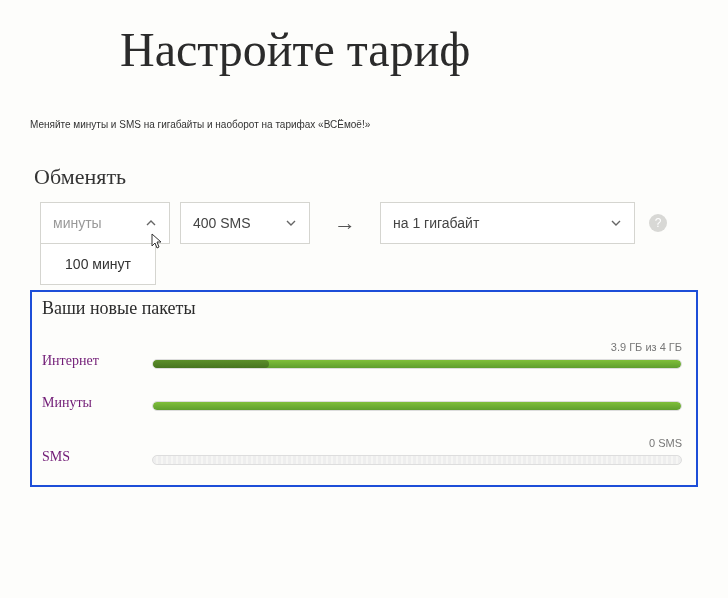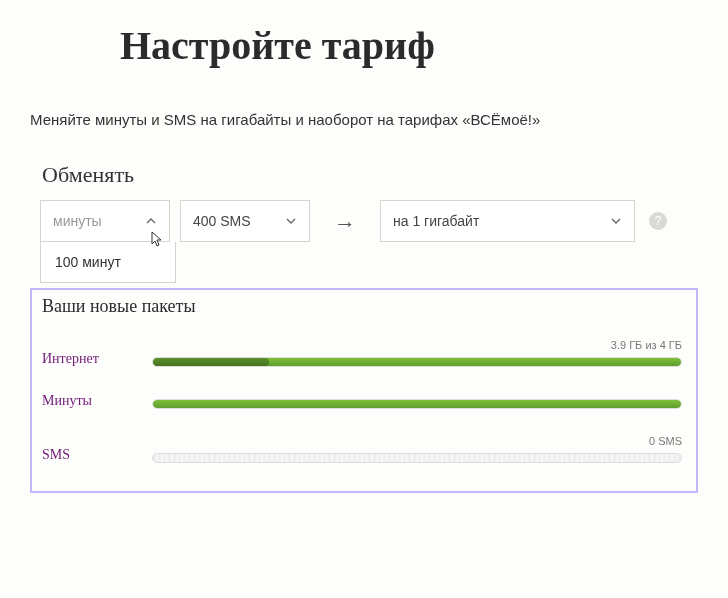--- a/index.html
+++ b/index.html
@@ -6,37 +6,37 @@
   body {
     font-family: Georgia, 'Times New Roman', serif;
     background: #fdfdfb;
     color: #2a2a2a;
     width: 728px;
     height: 598px;
     padding: 22px 30px 10px 30px;
   }
   h1 {
     font-family: Georgia, serif;
-    font-weight: 700;
-    font-size: 40px;
+    font-weight: 400;
+    font-size: 48px;
     margin-left: 90px;
     margin-bottom: 42px;
     color: #2b2b2b;
   }
   .desc {
     font-family: Arial, sans-serif;
-    font-size: 15px;
+    font-size: 10px;
     color: #333;
     margin-bottom: 34px;
   }
   .section-title {
     font-family: Georgia, serif;
     font-size: 22px;
     color: #333;
-    margin-left: 12px;
+    margin-left: 4px;
     margin-bottom: 12px;
   }
   .exchange-row {
     display: flex;
     align-items: center;
     gap: 10px;
     margin-left: 10px;
     position: relative;
   }
   .select-box {
@@ -75,42 +75,43 @@
     justify-content: center;
     color: #fff;
     font-size: 12px;
     font-family: Arial, sans-serif;
     margin-left: 4px;
   }
   .dropdown-open {
     position: absolute;
     top: 42px;
     left: 0;
-    width: 136px;
+    width: 116px;
     background: #fff;
     border: 1px solid #d5d5d0;
     border-top: none;
     padding: 12px 14px;
     font-family: Arial, sans-serif;
     font-size: 14px;
     color: #333;
     z-index: 10;
+    text-align: center;
   }
   .cursor {
     position: absolute;
     top: 30px;
     left: 108px;
     font-size: 16px;
     z-index: 20;
     pointer-events: none;
   }
   .packages-box {
-    border: 2px solid #c4b5fd;
+    border: 2px solid #1d4ed8;
     margin-top: 46px;
-    padding: 6px 14px 28px 10px;
+    padding: 6px 14px 20px 10px;
   }
   .packages-title {
     font-family: Georgia, serif;
     font-size: 18px;
     color: #2b2b2b;
     margin-bottom: 22px;
   }
   .pkg-row {
     display: flex;
     align-items: flex-end;

